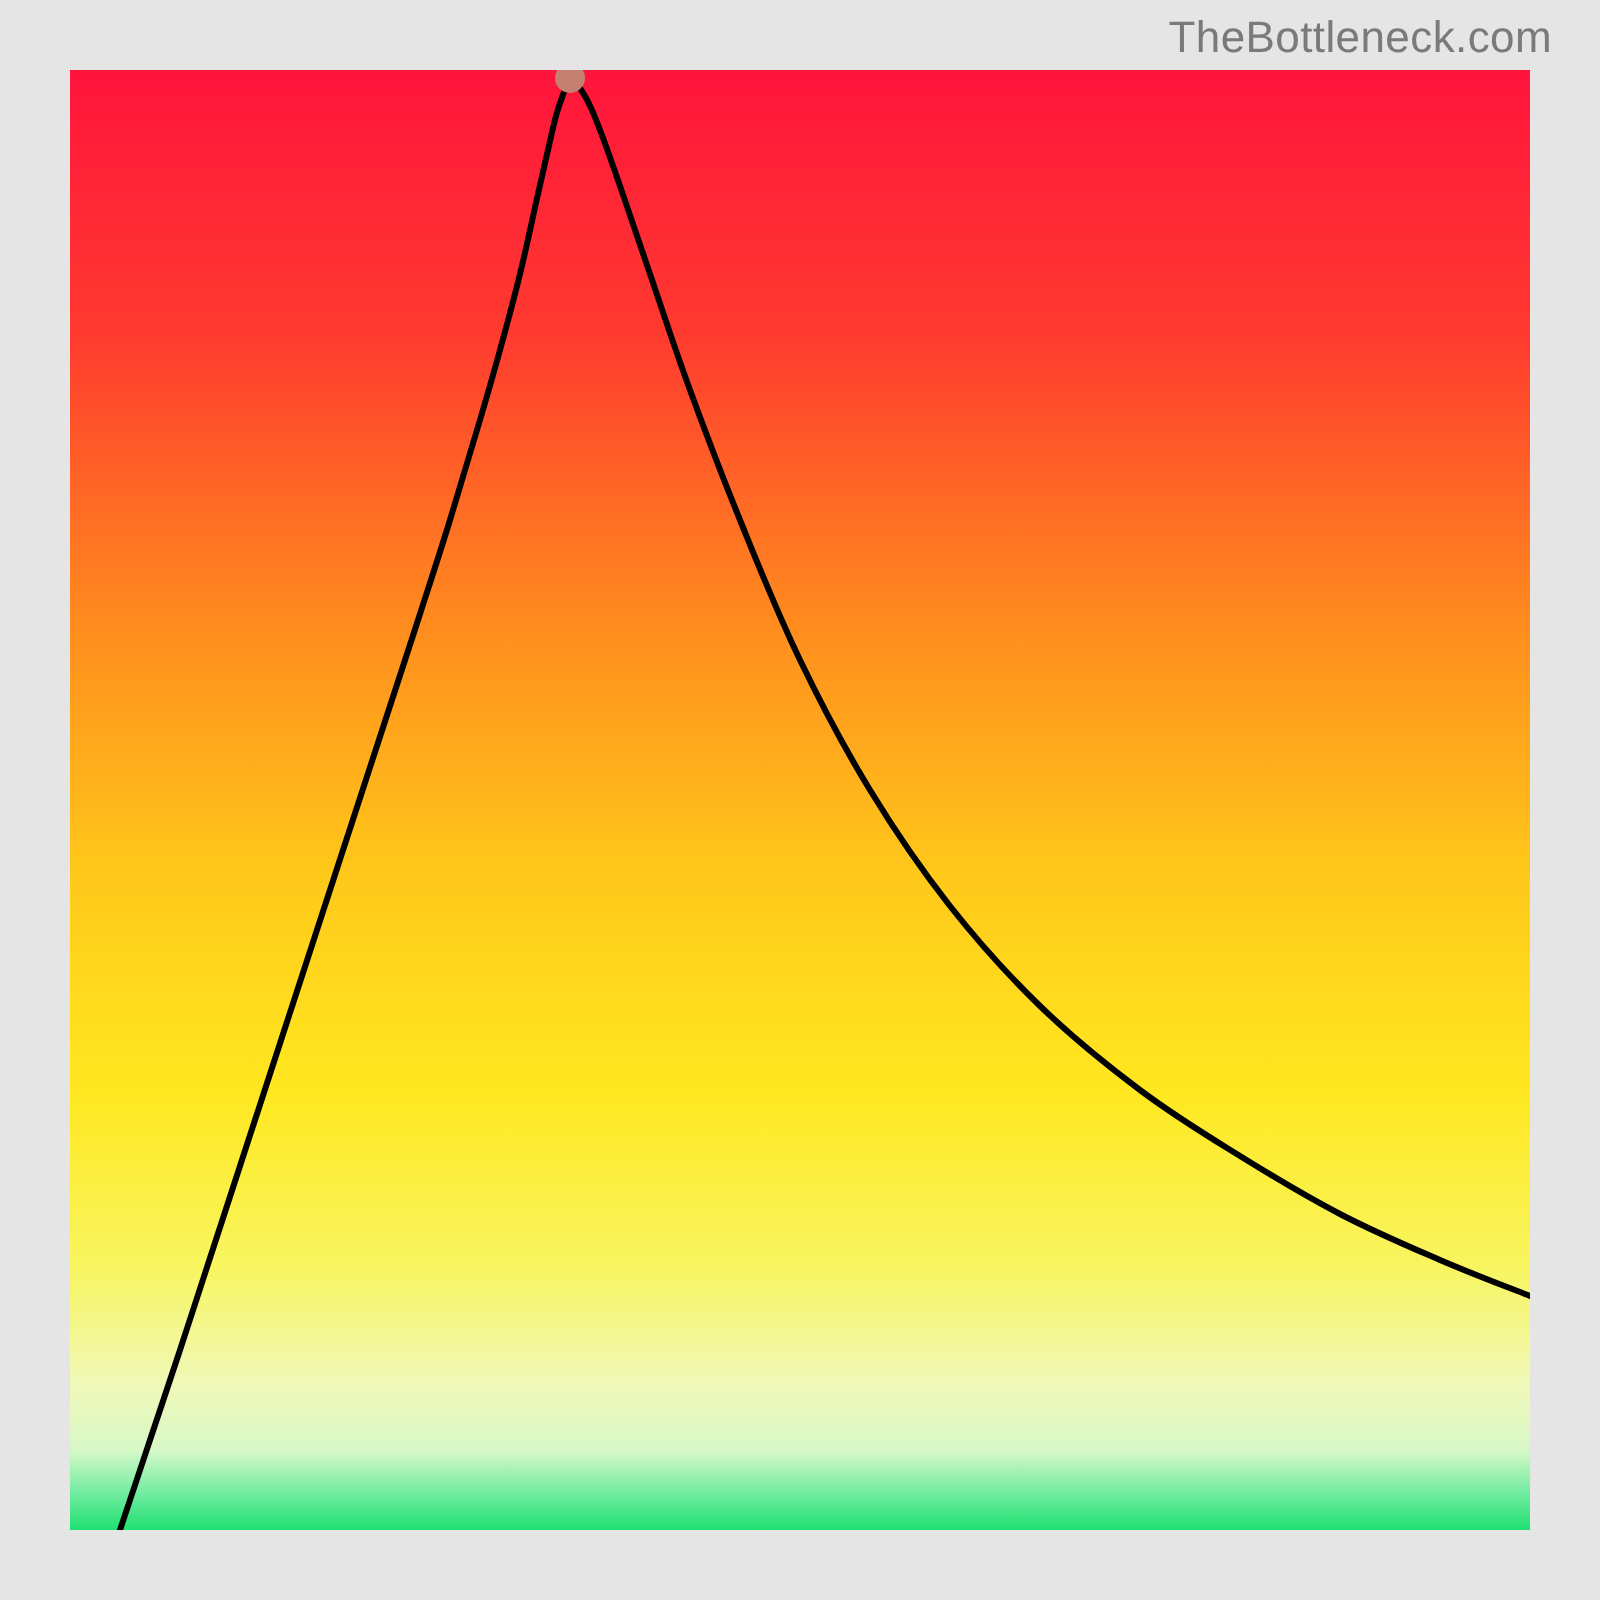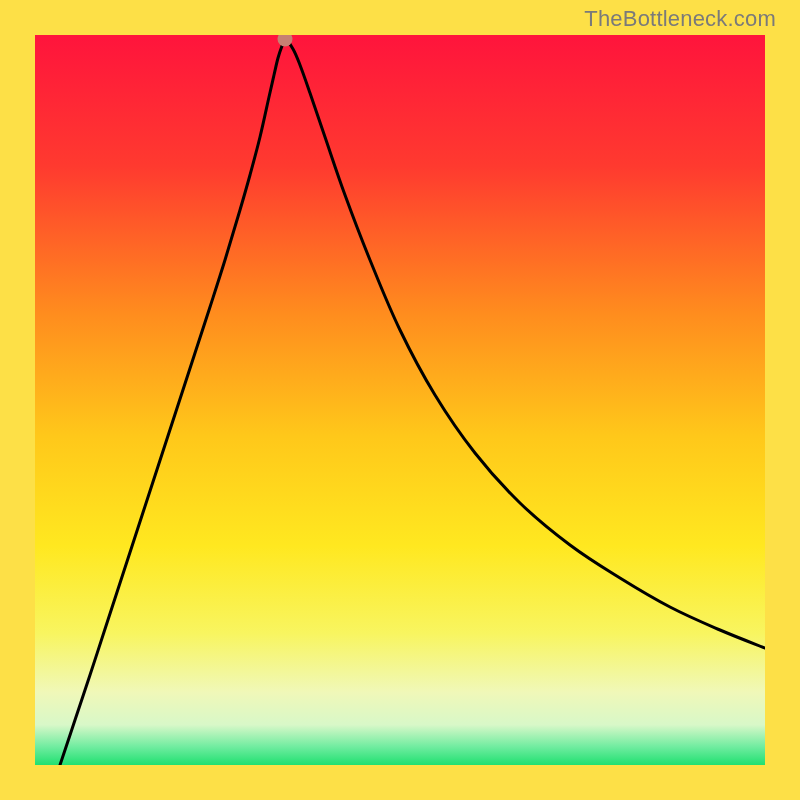--- a/index.html
+++ b/index.html
@@ -8,21 +8,21 @@
     width: 800px;
     height: 800px;
     font-family: Arial, Helvetica, sans-serif;
     background: #000;
     overflow: hidden;
   }
   .frame {
     position: relative;
     width: 800px;
     height: 800px;
-    background: #fde047;
+    background: #e5e5e5;
   }
   .plot-area {
     position: absolute;
     left: 35px;
     top: 35px;
     width: 730px;
     height: 730px;
     overflow: hidden;
   }
   .gradient-bg {

